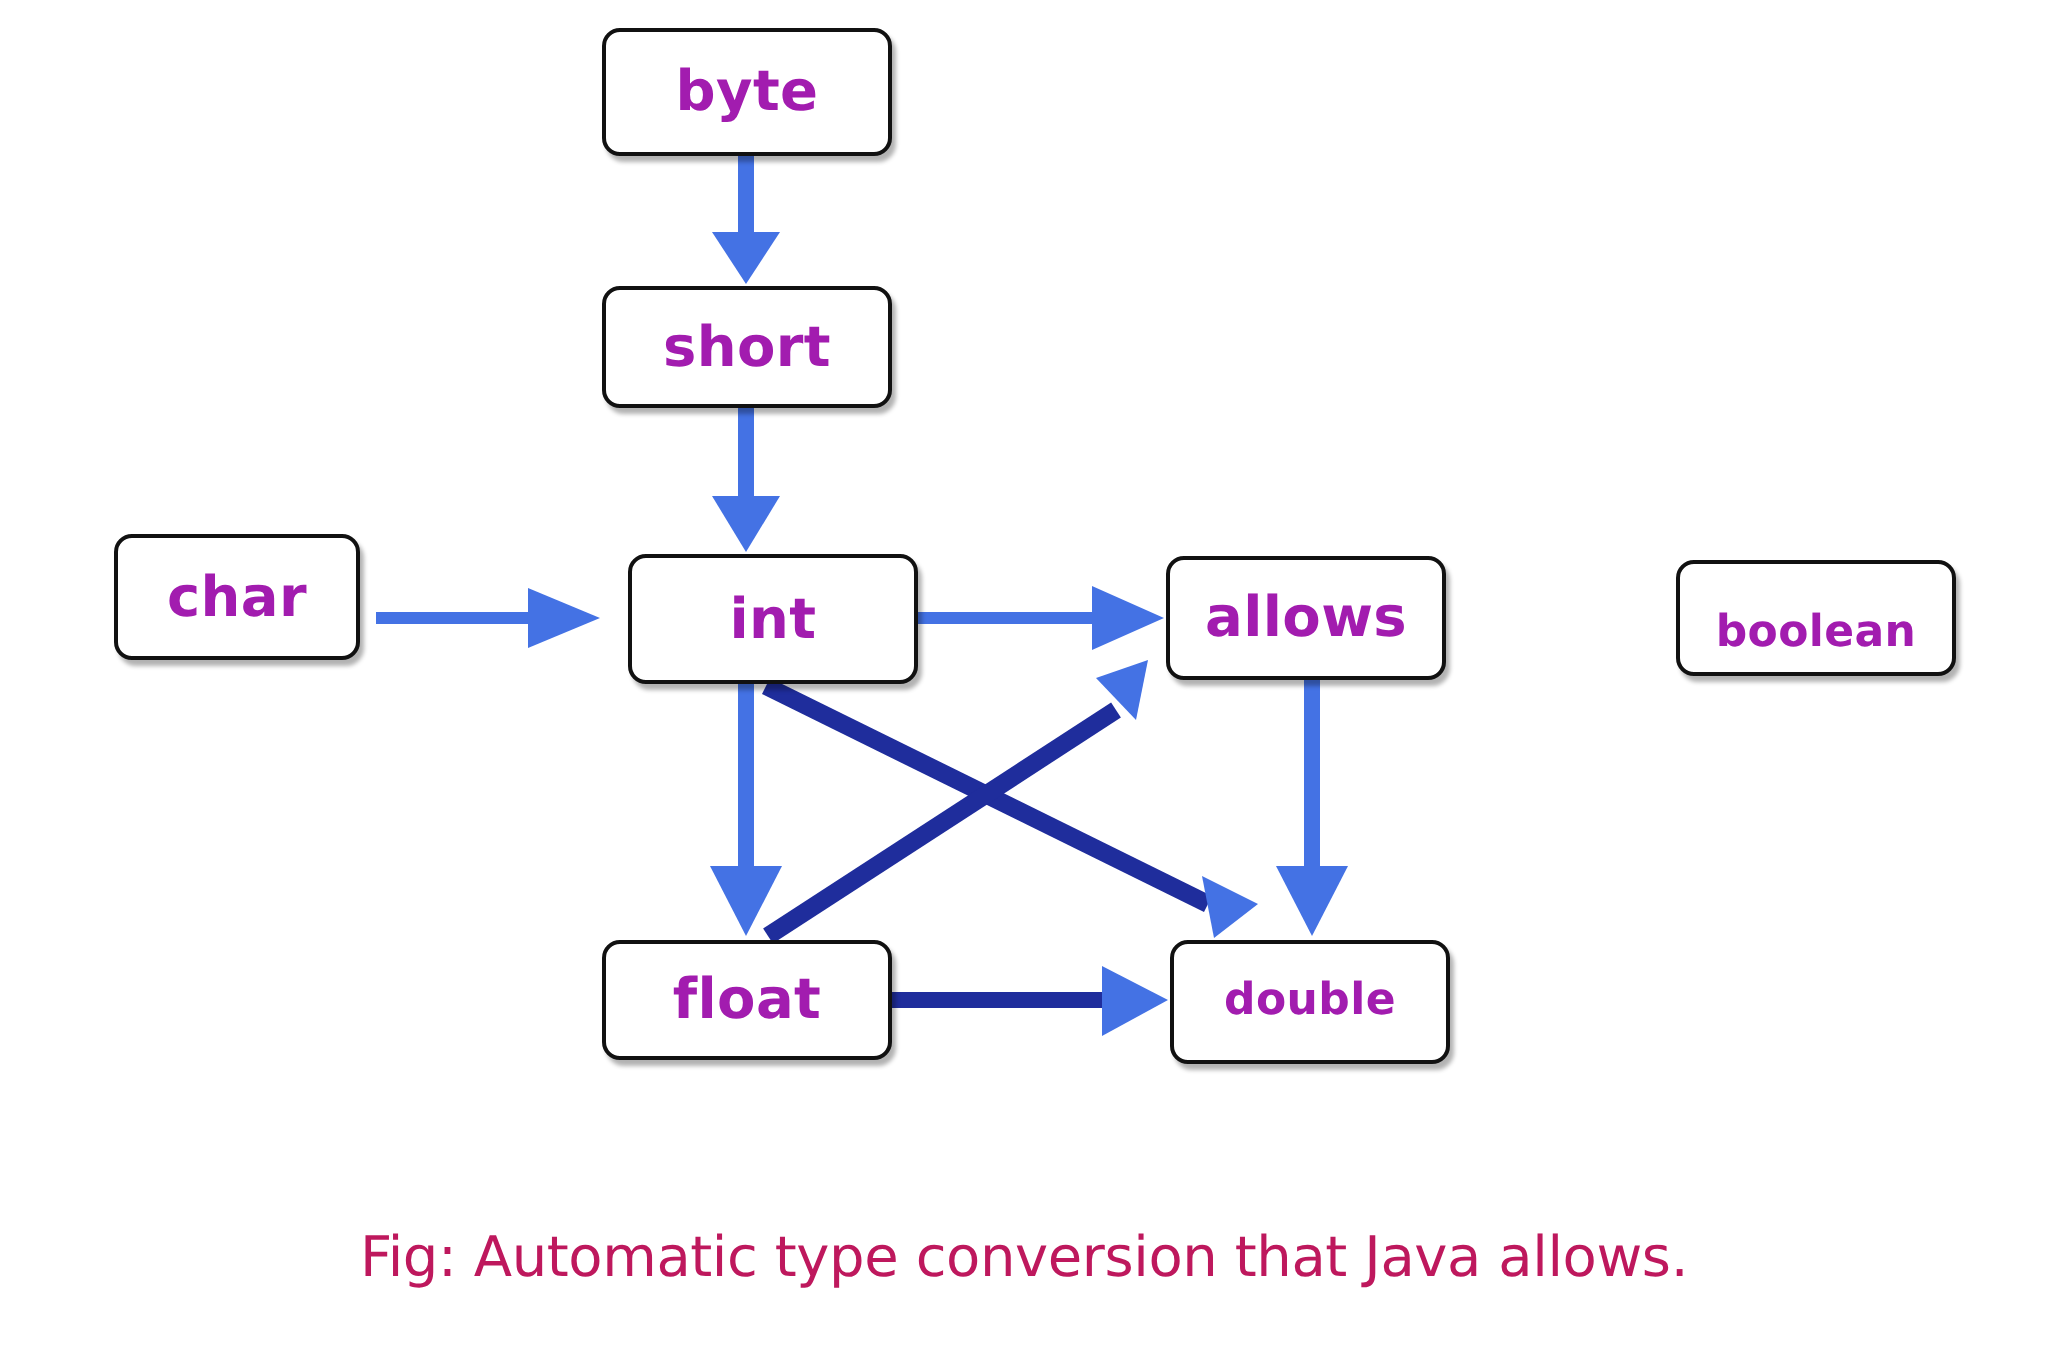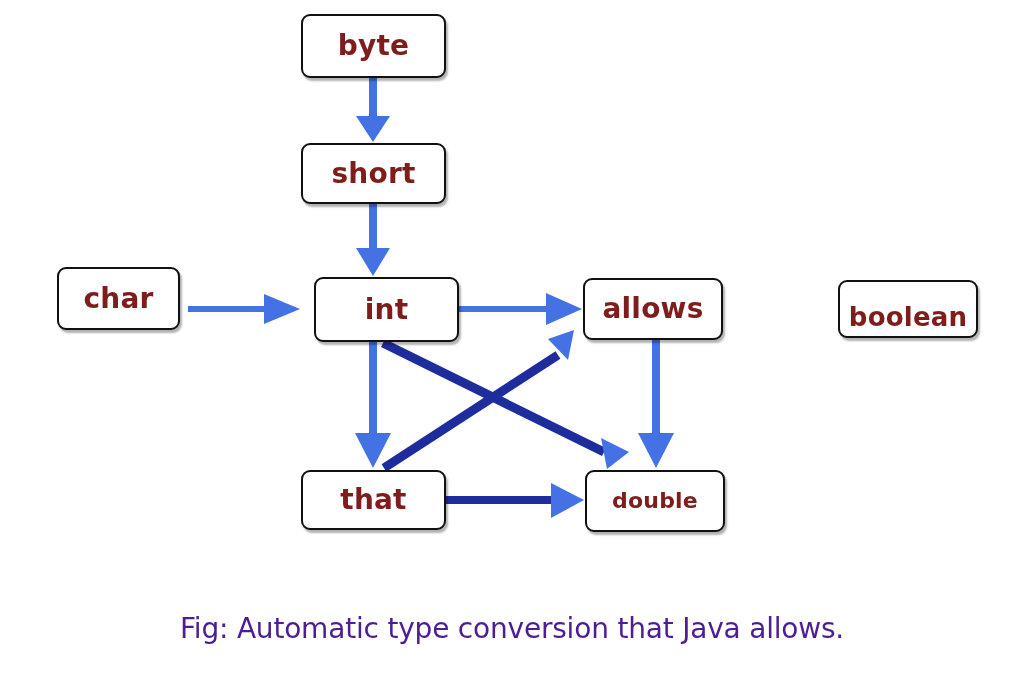--- a/index.html
+++ b/index.html
@@ -33,34 +33,34 @@
     background: #ffffff;
     border: 2.5px solid #111111;
     border-radius: 9px;
     display: flex;
     align-items: center;
     justify-content: center;
     box-shadow: 2px 3px 2px rgba(0,0,0,0.30);
     z-index: 3;
   }
   .type-node .node-label {
-    color: #7f1d1d;
+    color: #a21caf;
     font-weight: 700;
     font-size: 28px;
     letter-spacing: 0.2px;
     line-height: 1;
     white-space: nowrap;
   }
   #figure-caption {
     position: absolute;
     left: 0;
     top: 612px;
     width: 1024px;
     text-align: center;
-    color: #4c1d95;
+    color: #be185d;
     font-size: 28px;
     font-weight: 400;
     letter-spacing: -0.2px;
   }
 </style>
 </head>
 <body>
 
 <div id="diagram-root">
 
@@ -126,25 +126,25 @@
 
   <div class="type-node" style="left:314px; top:277px; width:145px; height:65px;">
     <span class="node-label">int</span>
   </div>
 
   <div class="type-node" style="left:583px; top:278px; width:140px; height:62px;">
     <span class="node-label">allows</span>
   </div>
 
   <div class="type-node" style="left:838px; top:280px; width:140px; height:58px;">
-    <span class="node-label" style="font-size:26px;margin-top:15px;">boolean</span>
+    <span class="node-label" style="font-size:22px;margin-top:15px;">boolean</span>
   </div>
 
   <div class="type-node" style="left:301px; top:470px; width:145px; height:60px;">
-    <span class="node-label">that</span>
+    <span class="node-label">float</span>
   </div>
 
   <div class="type-node" style="left:585px; top:470px; width:140px; height:62px;">
     <span class="node-label" style="font-size:22px;">double</span>
   </div>
 
   <div id="figure-caption">Fig: Automatic type conversion that Java allows.</div>
 
 </div>
 

